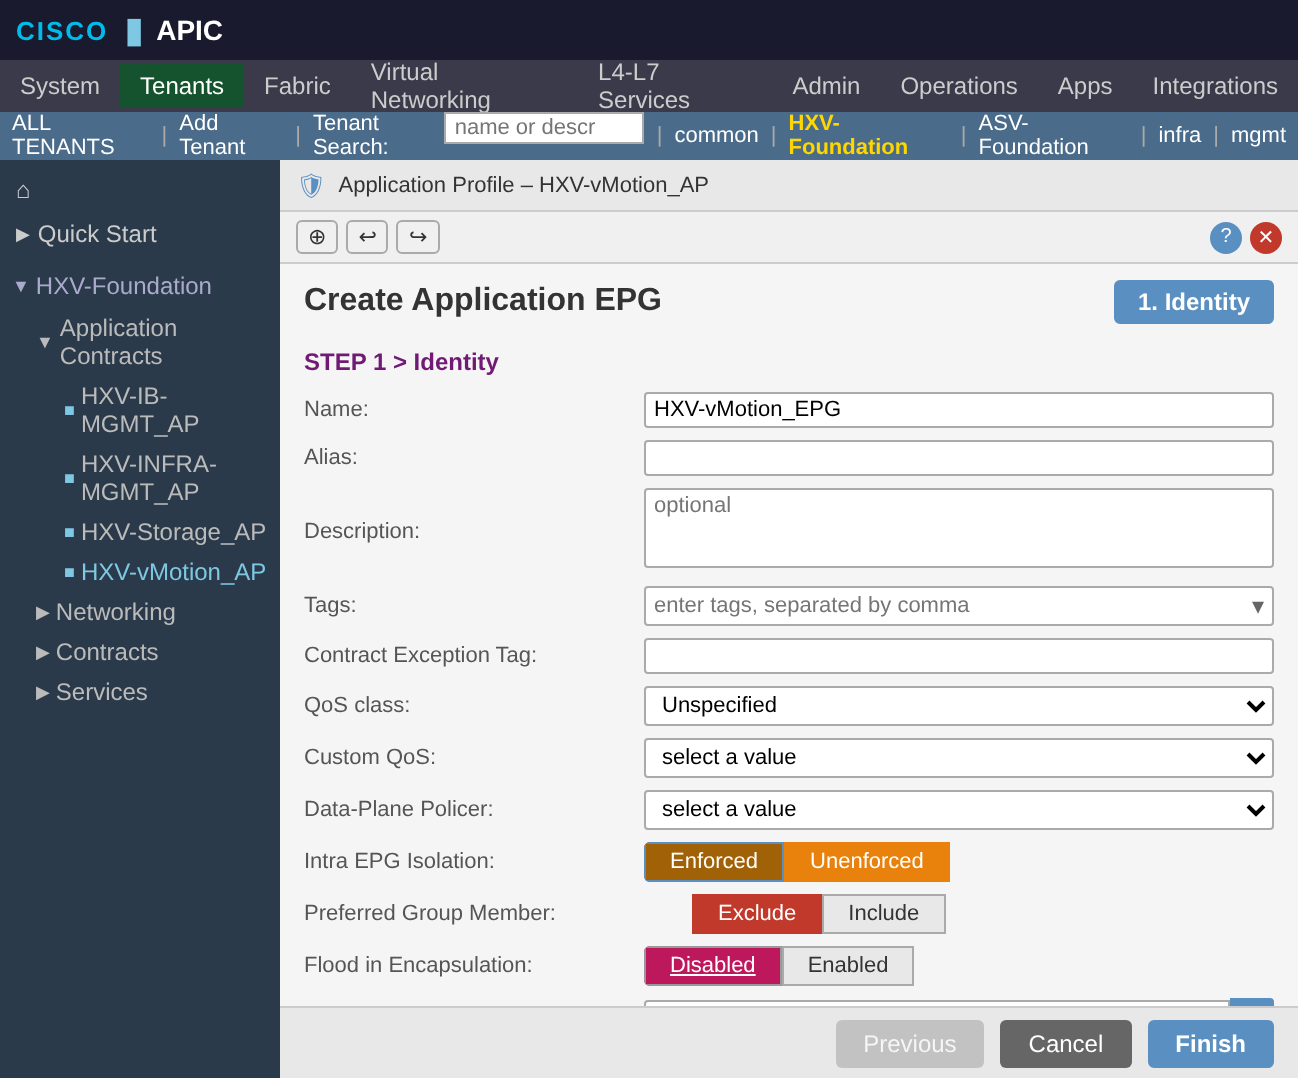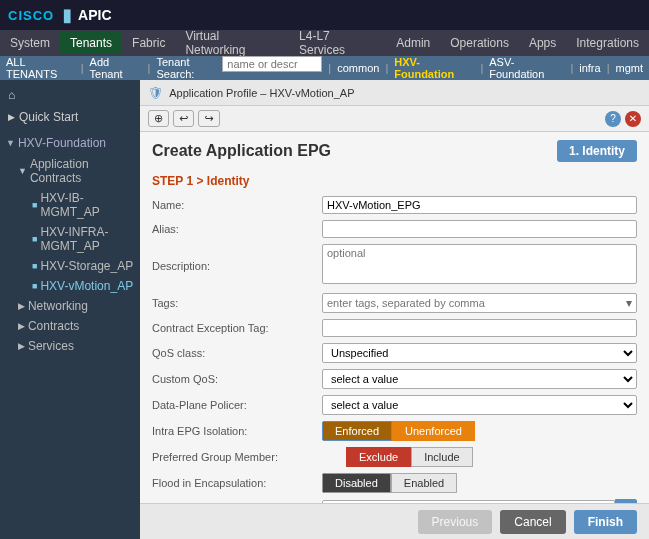--- a/index.html
+++ b/index.html
@@ -47,39 +47,39 @@
 
     
     .toolbar-row { display: flex; align-items: center; padding: 4px 8px; border-bottom: 1px solid #ccc; background: #f0f0f0; gap: 4px; height: 26px; }
     .toolbar-btn { background: none; border: 1px solid #aaa; border-radius: 3px; padding: 1px 5px; cursor: pointer; font-size: 11px; color: #333; }
 
     
     .form-header { padding: 8px 12px; display: flex; align-items: center; justify-content: space-between; }
     .form-title { font-size: 16px; font-weight: bold; color: #333; }
     .step-badge { background: #5a8fc2; color: white; padding: 4px 12px; border-radius: 3px; font-size: 12px; font-weight: bold; }
 
-    .step-label { padding: 4px 12px; color: #c2410c; font-size: 12px; font-weight: bold; }
+    .step-label { padding: 4px 12px; color: #701a75; font-size: 12px; font-weight: bold; }
 
     .form-body { padding: 4px 12px 8px; overflow-y: auto; flex: 1; }
     .form-row { display: flex; align-items: center; margin-bottom: 6px; }
     .form-label { width: 170px; padding-right: 8px; color: #555; font-size: 11px; flex-shrink: 0; }
     .form-control { flex: 1; }
     .form-input { width: 100%; padding: 2px 4px; border: 1px solid #aaa; border-radius: 2px; font-size: 11px; background: white; }
     .form-textarea { width: 100%; padding: 2px 4px; border: 1px solid #aaa; border-radius: 2px; font-size: 11px; background: white; resize: none; height: 40px; }
     .form-select { width: 100%; padding: 2px 4px; border: 1px solid #aaa; border-radius: 2px; font-size: 11px; background: white; }
     .form-tags { display: flex; align-items: center; border: 1px solid #aaa; border-radius: 2px; background: white; padding: 2px 4px; }
     .form-tags input { border: none; outline: none; font-size: 11px; color: #aaa; flex: 1; }
 
     
     .toggle-group { display: flex; border-radius: 3px; overflow: hidden; }
     .toggle-btn { padding: 3px 12px; border: 1px solid #aaa; cursor: pointer; font-size: 11px; background: #e8e8e8; color: #333; }
     .toggle-btn.active-blue { background: #a16207; color: white; border-color: #5a8fc2; }
     .toggle-btn.active-orange { background: #e8820c; color: white; border-color: #e8820c; }
     .toggle-btn.active-red { background: #c0392b; color: white; border-color: #c0392b; margin-left: 24px; }
-    .toggle-btn.active-disabled { background: #404040; color: white; border-color: #999; }
+    .toggle-btn.active-disabled { background: #be185d; color: white; border-color: #999; text-decoration: underline; }
 
     
     .footer-bar { display: flex; justify-content: flex-end; align-items: center; padding: 6px 12px; gap: 8px; background: #e8e8e8; border-top: 1px solid #ccc; height: 36px; }
     .btn-prev { background: #aaa; color: white; border: none; padding: 5px 14px; border-radius: 3px; cursor: pointer; font-size: 12px; }
     .btn-prev:disabled { opacity: 0.6; cursor: default; }
     .btn-cancel { background: #666; color: white; border: none; padding: 5px 14px; border-radius: 3px; cursor: pointer; font-size: 12px; }
     .btn-finish { background: #5a8fc2; color: white; border: none; padding: 5px 14px; border-radius: 3px; cursor: pointer; font-size: 12px; font-weight: bold; }
     .bd-input { flex: 1; display: flex; align-items: center; }
     .bd-input input { flex: 1; padding: 2px 4px; border: 1px solid #aaa; border-radius: 2px 0 0 2px; font-size: 11px; }
     .bd-icon-btn { background: #5a8fc2; border: 1px solid #5a8fc2; border-radius: 0 2px 2px 0; padding: 2px 4px; cursor: pointer; color: white; font-size: 11px; }

